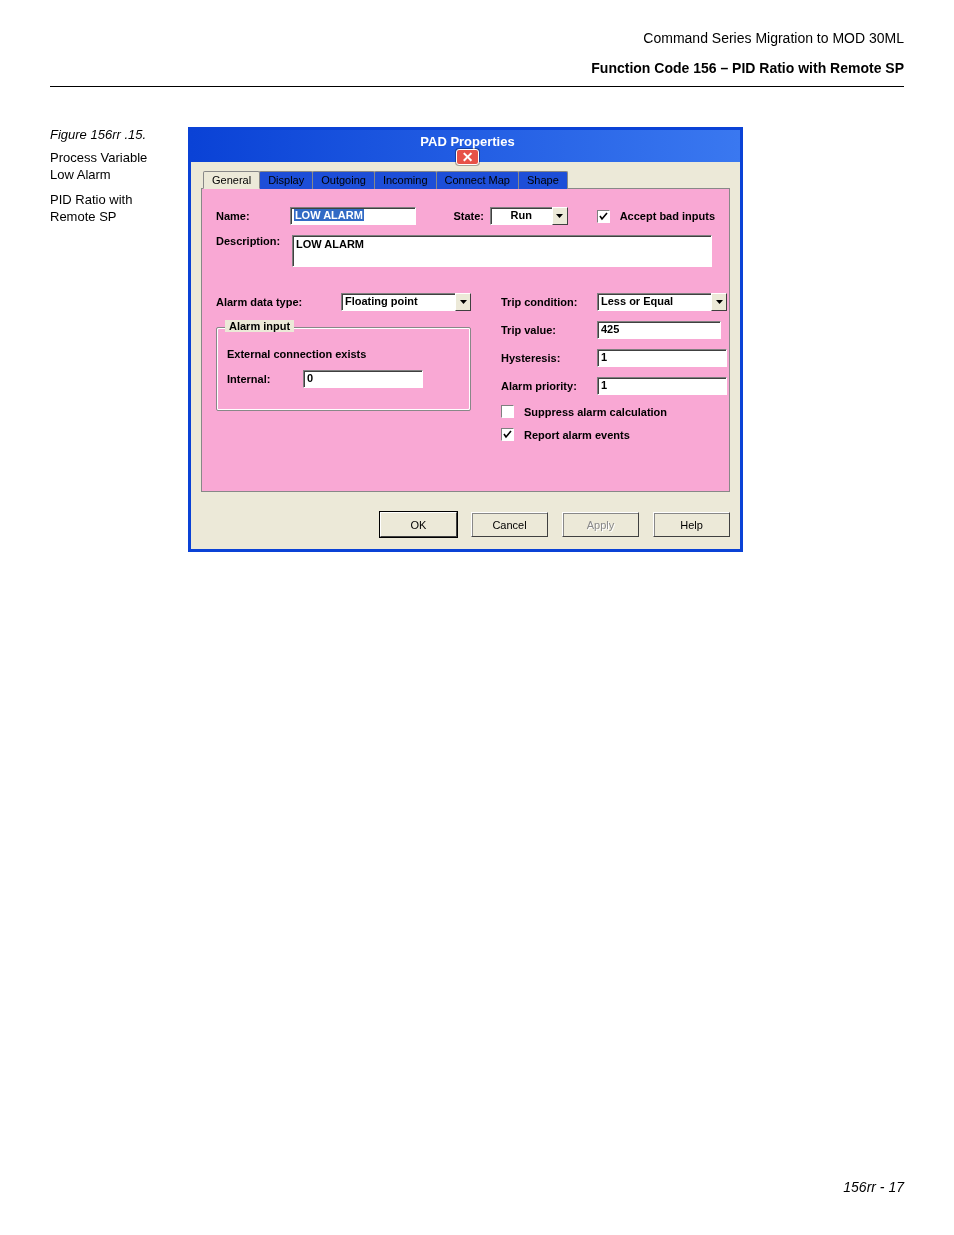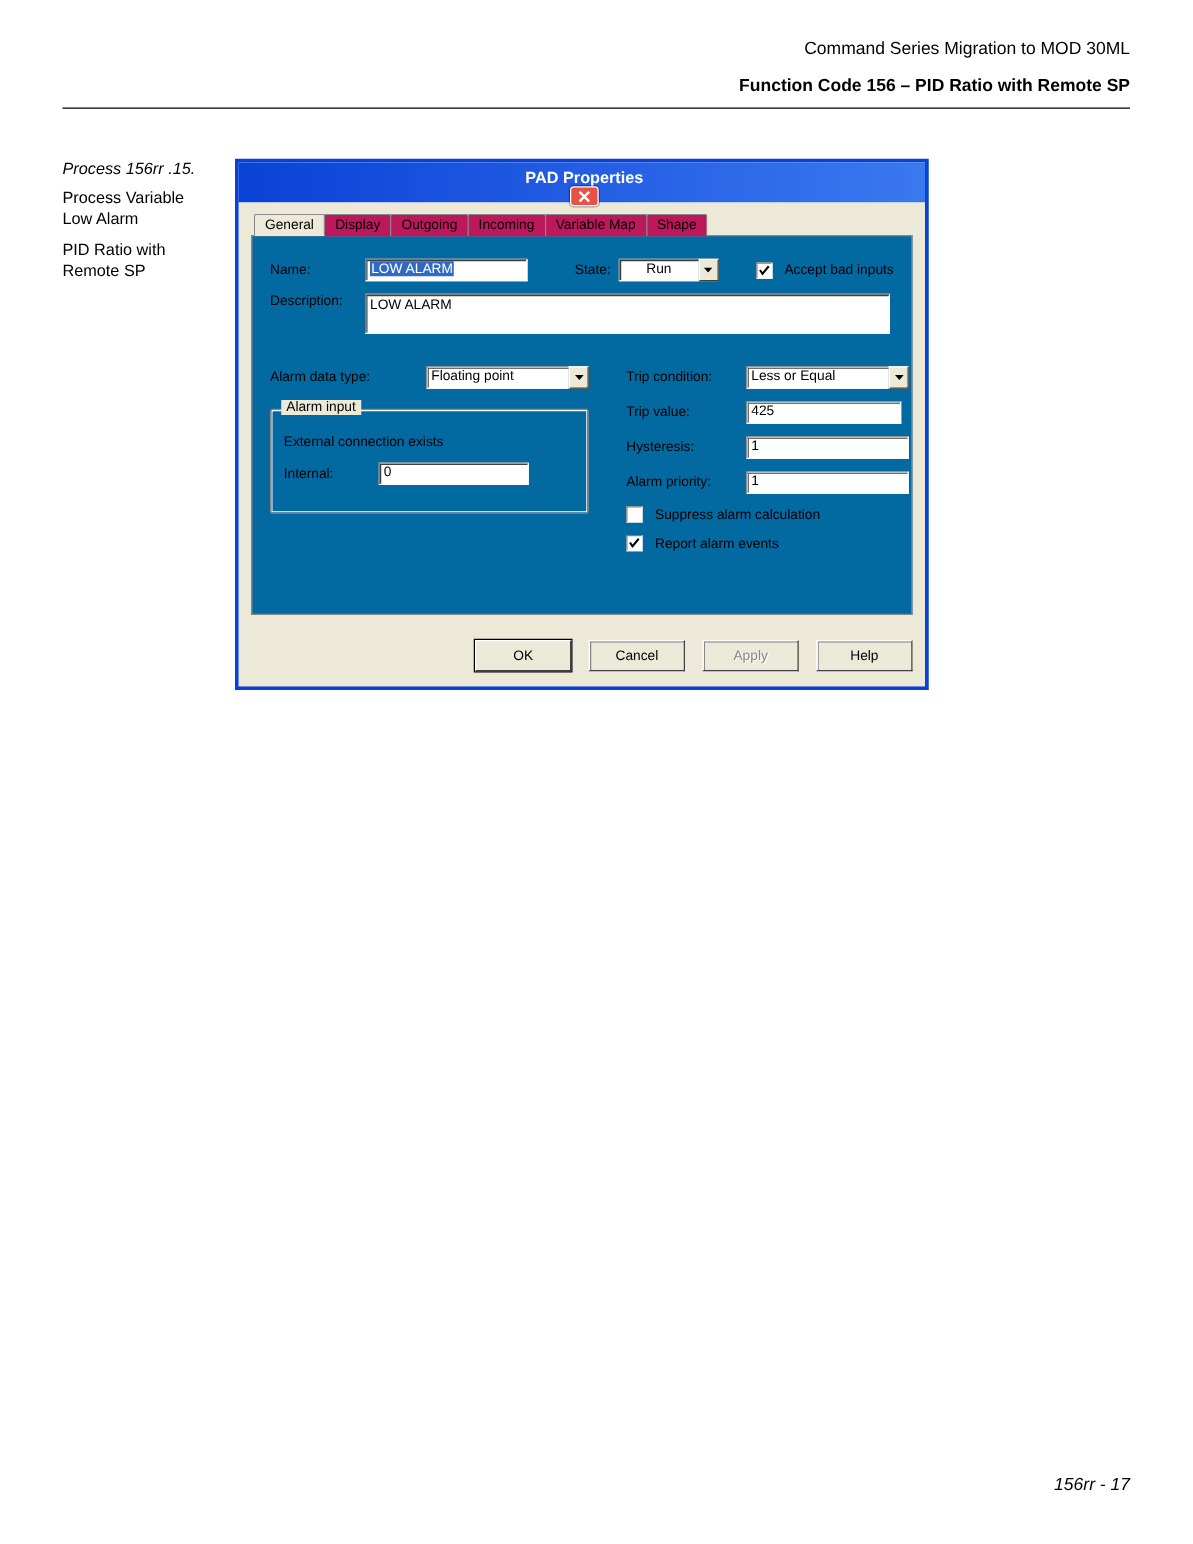--- a/index.html
+++ b/index.html
@@ -96,40 +96,41 @@
 
   
   .tabs {
     display: flex;
     gap: 0;
     padding-left: 2px;
   }
   .tab {
     border: 1px solid #888;
     border-bottom: none;
-    background: #be185d;
+    background: #1d4ed8;
     padding: 2px 8px;
     font-size: 11px;
     position: relative;
     bottom: -1px;
     border-radius: 2px 2px 0 0;
     cursor: pointer;
   }
   .tab + .tab {
     margin-left: -1px;
   }
   .tab.active {
     background: #ece9d8;
     z-index: 2;
     border-bottom: 1px solid #ece9d8;
   }
   .tab-panel {
     border: 1px solid #888;
-    background: #0369a1;
+    background: #f9a8d4;
     padding: 18px 14px 40px 14px;
+    font-weight: bold;
   }
 
   .row {
     display: flex;
     align-items: center;
     margin-bottom: 10px;
     gap: 6px;
   }
   .lbl {
     white-space: nowrap;
@@ -259,39 +260,39 @@
 </head>
 <body>
 
 <div class="page">
   <div class="header-line1">Command Series Migration to MOD 30ML</div>
   <div class="header-line2">Function Code 156 – PID Ratio with Remote SP</div>
   <hr class="hr">
 
   <div class="content-row">
     <div class="caption-col">
-      <div class="caption-title">Process 156rr .15.</div>
+      <div class="caption-title">Figure 156rr .15.</div>
       <div class="caption-sub">Process Variable Low Alarm</div>
       <div class="caption-sub">PID Ratio with Remote SP</div>
     </div>
 
     <div class="dialog">
       <div class="titlebar">
         <span class="titlebar-text">PAD Properties</span>
         <span class="close-btn">
           <span>✕</span>
         </span>
       </div>
       <div class="dialog-body">
         <div class="tabs">
           <span class="tab active">General</span>
           <span class="tab">Display</span>
           <span class="tab">Outgoing</span>
           <span class="tab">Incoming</span>
-          <span class="tab">Variable Map</span>
+          <span class="tab">Connect Map</span>
           <span class="tab">Shape</span>
         </div>
         <div class="tab-panel">
 
           <div class="row">
             <span class="lbl w-name">Name:</span>
             <span class="textbox highlight" style="width:130px;"><span class="sel">LOW ALARM</span></span>
             <span style="width:26px;"></span>
             <span class="lbl">State:</span>
             <span class="dropdown" style="width:80px;">

